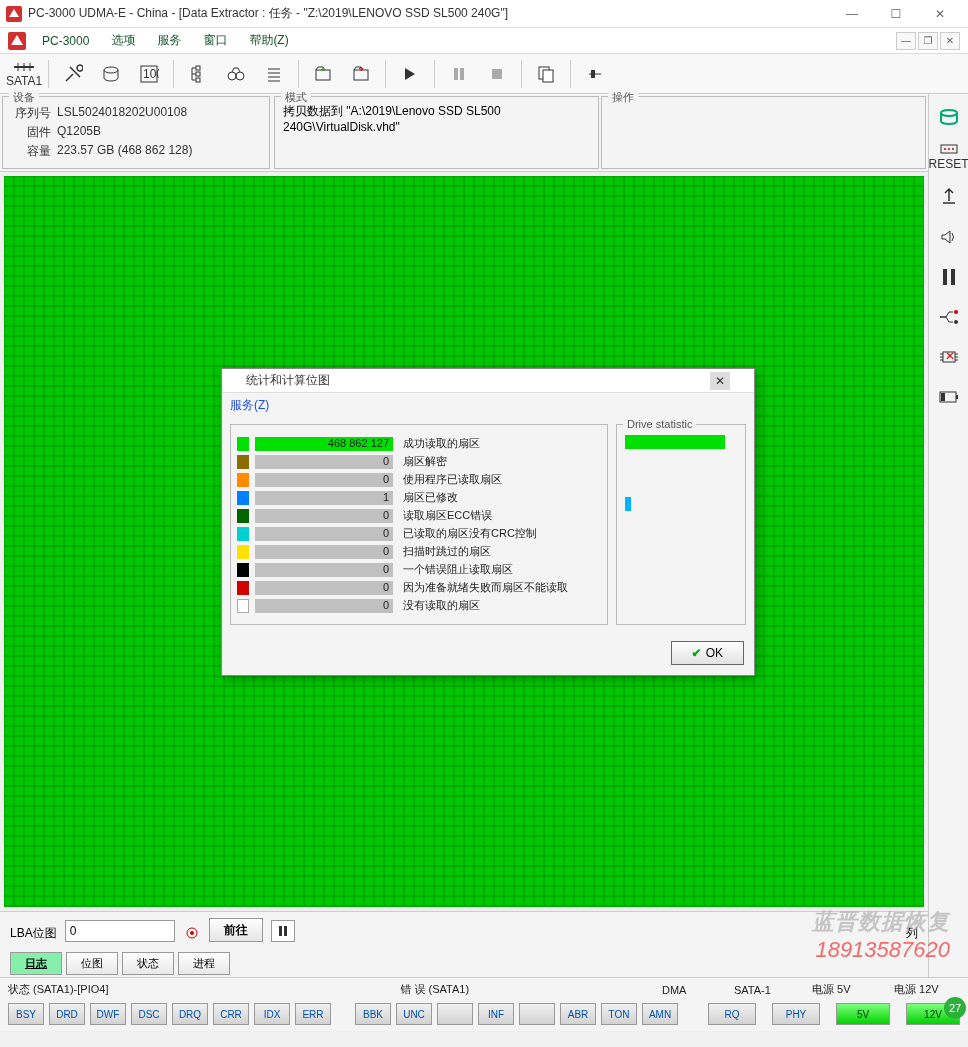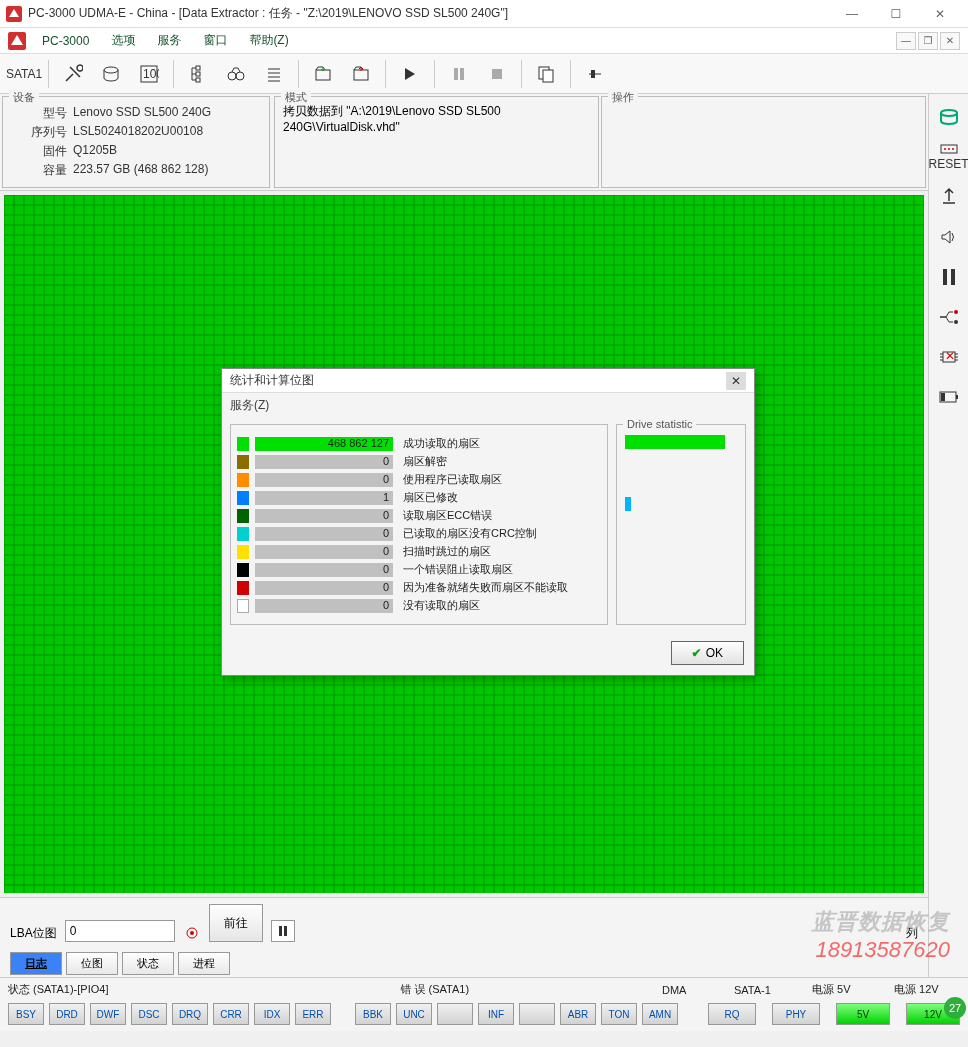--- a/index.html
+++ b/index.html
@@ -13,66 +13,66 @@
 .win-btn { width: 44px; height: 24px; display: flex; align-items: center; justify-content: center; color: #666; cursor: pointer; }
 
 .menubar { background: #fff; height: 26px; display: flex; align-items: center; padding: 0 8px; gap: 2px; border-bottom: 1px solid #ddd; }
 .menubar .app-icon { width: 18px; height: 18px; background: #d03030; margin-right: 4px; border-radius: 2px; position: relative; }
 .menubar .app-icon::after { content: ""; position: absolute; left: 3px; top: 3px; border-left: 6px solid transparent; border-right: 6px solid transparent; border-bottom: 10px solid #fff; }
 .menu-item { padding: 3px 10px; cursor: pointer; color: #14532d; }
 .mdi-controls { margin-left: auto; display: flex; gap: 2px; }
 .mdi-btn { width: 20px; height: 18px; display: flex; align-items: center; justify-content: center; color: #666; border: 1px solid #ccc; background: #f8f8f8; cursor: pointer; font-size: 10px; }
 
 .toolbar { background: #f8f8f8; height: 40px; display: flex; align-items: center; padding: 2px 6px; gap: 2px; border-bottom: 1px solid #ccc; }
-.tb-btn { width: 36px; height: 34px; border: 1px solid transparent; display: flex; flex-direction: row; align-items: center; justify-content: center; cursor: pointer; background: #f8f8f8; font-size: 9px; color: #333; }
+.tb-btn { width: 36px; height: 34px; border: 1px solid transparent; display: flex; flex-direction: column; align-items: center; justify-content: center; cursor: pointer; background: #f8f8f8; font-size: 9px; color: #333; }
 .tb-btn.labeled { font-size: 8px; }
 .tb-btn svg { pointer-events: none; }
 .tb-sep { width: 1px; height: 28px; background: #ccc; margin: 0 4px; }
 
 .main-row { display: flex; height: calc(100% - 28px - 26px - 40px - 70px); }
 .main-col { flex: 1; display: flex; flex-direction: column; }
 
 .info-row { display: flex; border-bottom: 1px solid #ccc; background: #f4f4f4; }
-.device-box { width: 268px; border: 1px solid #bbb; margin: 2px; position: relative; padding: 6px 24px; }
+.device-box { width: 268px; border: 1px solid #bbb; margin: 2px; position: relative; padding: 6px 8px; }
 .device-box legend, .mode-box legend, .op-box legend { position: absolute; top: -7px; left: 6px; background: #f4f4f4; padding: 0 4px; font-size: 11px; color: #555; }
 .mode-col { flex: 1; display: flex; margin: 2px; gap: 2px; }
 .mode-box, .op-box { border: 1px solid #bbb; position: relative; padding: 6px 8px; flex: 1; }
 .device-row { display: flex; margin: 2px 0; }
 .device-label { width: 40px; text-align: right; color: #333; }
 .device-val { flex: 1; margin-left: 6px; color: #333; }
 
 .sector-area { flex: 1; background: #00c800; margin: 4px; position: relative; overflow: hidden; }
 .sector-grid-svg { width: 100%; height: 100%; display: block; }
 
 .lba-row { display: flex; align-items: flex-end; padding: 6px 10px; gap: 8px; background: #f4f4f4; border-top: 1px solid #ccc; }
 .lba-input { width: 110px; height: 22px; border: 1px solid #999; padding: 0 4px; background: #fff; }
-.lba-btn { height: 38px; padding: 0 14px; border: 1px solid #999; background: linear-gradient(#fefefe,#e6e6e6); cursor: pointer; }
+.lba-btn { height: 24px; padding: 0 14px; border: 1px solid #999; background: linear-gradient(#fefefe,#e6e6e6); cursor: pointer; font-weight: bold; }
 .play-box { width: 24px; height: 22px; display: flex; align-items: center; justify-content: center; border: 1px solid #999; background: #fff; }
 .target-flag { width: 18px; height: 18px; display: inline-flex; align-items: center; justify-content: center; }
 
 .tab-row { display: flex; padding: 4px 10px 2px; gap: 4px; background: #f4f4f4; }
 .tab { padding: 3px 14px; border: 1px solid #999; background: linear-gradient(#fefefe,#e8e8e8); cursor: pointer; font-size: 11px; }
-.tab.active { background: #3b82f6; font-weight: bold; text-decoration: underline; }
+.tab.active { background: #86efac; font-weight: bold; text-decoration: underline; }
 
 .sidebar { width: 40px; background: #f4f4f4; border-left: 1px solid #ccc; display: flex; flex-direction: column; align-items: center; padding-top: 8px; gap: 10px; }
 .side-btn { width: 30px; height: 30px; display: flex; flex-direction: column; align-items: center; justify-content: center; cursor: pointer; font-size: 8px; color: #333; }
 
 .status-row1 { display: flex; align-items: center; padding: 4px 8px 2px; gap: 16px; background: #f4f4f4; border-top: 1px solid #ccc; height: 22px; }
 .status-row2 { display: flex; align-items: center; padding: 2px 8px 4px; gap: 5px; background: #f4f4f4; height: 32px; }
 .status-group-label { font-size: 11px; color: #222; }
 .status-btn { min-width: 36px; height: 22px; border: 1px solid #999; background: linear-gradient(#fefefe,#d2d2d2); display: flex; align-items: center; justify-content: center; font-size: 10px; color: #0050b0; cursor: default; }
 .status-btn.green { background: linear-gradient(#7dff7d,#00d200); color: #003800; }
 .status-btn.gray { background: linear-gradient(#f0f0f0,#d2d2d2); }
 .status-spacer { width: 14px; }
 .badge-green { position: absolute; right: 2px; bottom: 28px; width: 22px; height: 22px; border-radius: 50%; background: #2eae3a; color: #fff; display: flex; align-items: center; justify-content: center; font-size: 11px; }
 
 .dialog { position: absolute; left: 221px; top: 368px; width: 534px; background: #f4f4f4; border: 1px solid #888; box-shadow: 3px 3px 10px rgba(0,0,0,0.3); z-index: 50; }
-.dialog-title { background: #fff; height: 24px; display: flex; align-items: center; padding: 0 8px; font-size: 12px; color: #333; border-bottom: 1px solid #ddd; }
+.dialog-title { background: #fff; height: 24px; display: flex; align-items: center; padding: 0 24px; font-size: 12px; color: #333; border-bottom: 1px solid #ddd; }
 .dialog-close { margin-left: auto; width: 20px; height: 18px; background: #ddd; display: flex; align-items: center; justify-content: center; cursor: pointer; }
-.dialog-menu { padding: 4px 8px; color: #404040; }
+.dialog-menu { padding: 4px 8px; color: #1d4ed8; }
 .dialog-body { display: flex; padding: 6px 8px 10px; gap: 8px; }
 .stats-box { flex: 1; border: 1px solid #bbb; padding: 8px 6px; background: #f4f4f4; }
 .stats-row { display: flex; align-items: center; margin: 3px 0; gap: 6px; }
 .color-swatch { width: 12px; height: 14px; flex-shrink: 0; }
 .stats-bar { flex: 0 0 138px; height: 14px; background: #c0c0c0; position: relative; }
 .stats-bar.full { background: #00e000; }
 .stats-bar .val-inside { position: absolute; right: 4px; top: 0; font-size: 11px; color: #222; }
 .stats-desc { flex: 1; font-size: 11px; color: #222; margin-left: 4px; }
 .drive-box { width: 130px; border: 1px solid #bbb; position: relative; padding: 10px 8px; background: #f4f4f4; }
 .drive-box legend { position: absolute; top: -7px; left: 6px; background: #f4f4f4; padding: 0 4px; font-size: 11px; color: #555; }
@@ -212,24 +212,20 @@
         <rect x="6" y="6" width="4" height="8" fill="#333"></rect>
       </svg>
     </div>
 </div>
 
 <div class="main-row">
   <div class="main-col">
     <div class="info-row">
       <div class="device-box">
         <legend>设备</legend>
-        <div class="device-row">
-            <div class="device-label">型号</div>
-            <div class="device-val">Lenovo SSD SL500 240G</div>
-          </div>
         <div class="device-row">
             <div class="device-label">序列号</div>
             <div class="device-val">LSL5024018202U00108</div>
           </div>
         <div class="device-row">
             <div class="device-label">固件</div>
             <div class="device-val">Q1205B</div>
           </div>
         <div class="device-row">
             <div class="device-label">容量</div>

